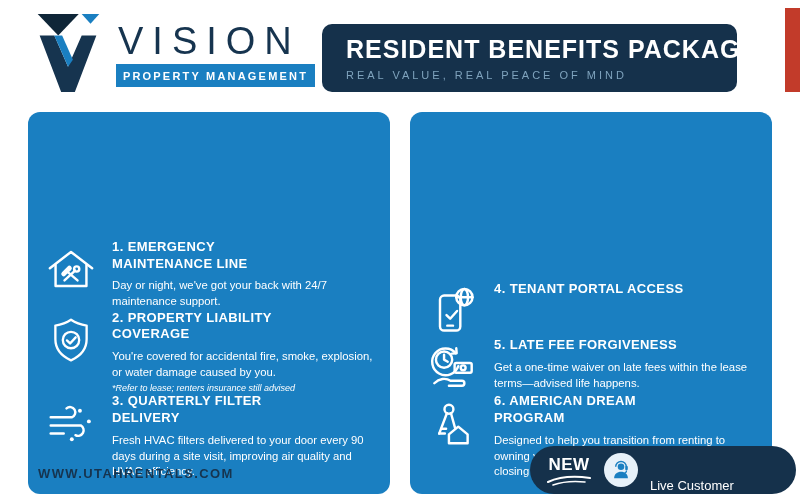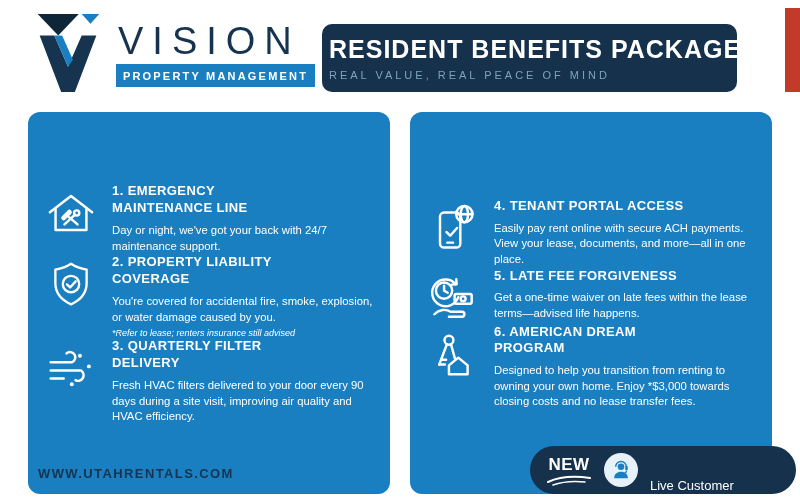--- a/index.html
+++ b/index.html
@@ -31,36 +31,36 @@
 
   
   .red-accent-top {
     position:absolute; right:0; top:8px;
     width:15px; height:84px; background:#c23b2a;
   }
   .banner {
     position:absolute; left:322px; top:24px; width:415px; height:68px;
     background:#15314b; border-radius:10px;
     display:flex; flex-direction:column; justify-content:center;
-    padding-left:7px;
+    padding-left:24px;
   }
   .banner-title {
     color:#fff; font-size:25px; font-weight:bold; letter-spacing:1px;
     white-space:nowrap;
   }
   .banner-subtitle {
     color:#7fa3bd; font-size:11px; letter-spacing:3px; margin-top:5px;
   }
 
   
   .card {
     position:absolute; top:112px; width:362px; height:382px;
     background:#1a7fc1; border-radius:12px;
     padding:16px 16px 14px 14px;
-    display:flex; flex-direction:column; justify-content:center;
+    display:flex; flex-direction:column; justify-content:flex-end;
   }
   .card-left  { left:28px; }
   .card-right { left:410px; }
 
   .benefit-row { display:flex; gap:12px; }
   .icon-cell { width:58px; flex:0 0 58px; display:flex; justify-content:center; padding-top:4px; }
   .text-cell { flex:1; }
   .benefit-title {
     color:#fff; font-weight:bold; font-size:13px; letter-spacing:0.4px;
     line-height:1.3; margin-bottom:6px; max-width:190px; text-transform:uppercase;
@@ -188,21 +188,20 @@
             <path d="M25 50 h7"></path>
             <circle cx="46" cy="15" r="10"></circle>
             <path d="M36 15 H56"></path>
             <ellipse cx="46" cy="15" rx="4.5" ry="10"></ellipse>
             <path d="M24 37 l4.5 4.5 L37 32"></path>
           </g>
         </svg>
       </div>
       <div class="text-cell">
         <div class="benefit-title">4. TENANT PORTAL ACCESS</div>
-        <div class="benefit-body">Easily pay rent online with secure ACH payments. View your lease, documents, and more—all in one place.</div>
       </div>
     </div>
 
     <div class="benefit-row">
       <div class="icon-cell">
         <svg class="line-icon" width="52" height="52" viewBox="0 0 64 64">
           <g fill="none" stroke="#fff" stroke-width="3" stroke-linecap="round" stroke-linejoin="round">
             <circle cx="21" cy="23" r="10"></circle>
             <path d="M21 17 v6 l4.5 2.5"></path>
             <path d="M35.5 15 a16.5 16.5 0 1 0 3 16"></path>

